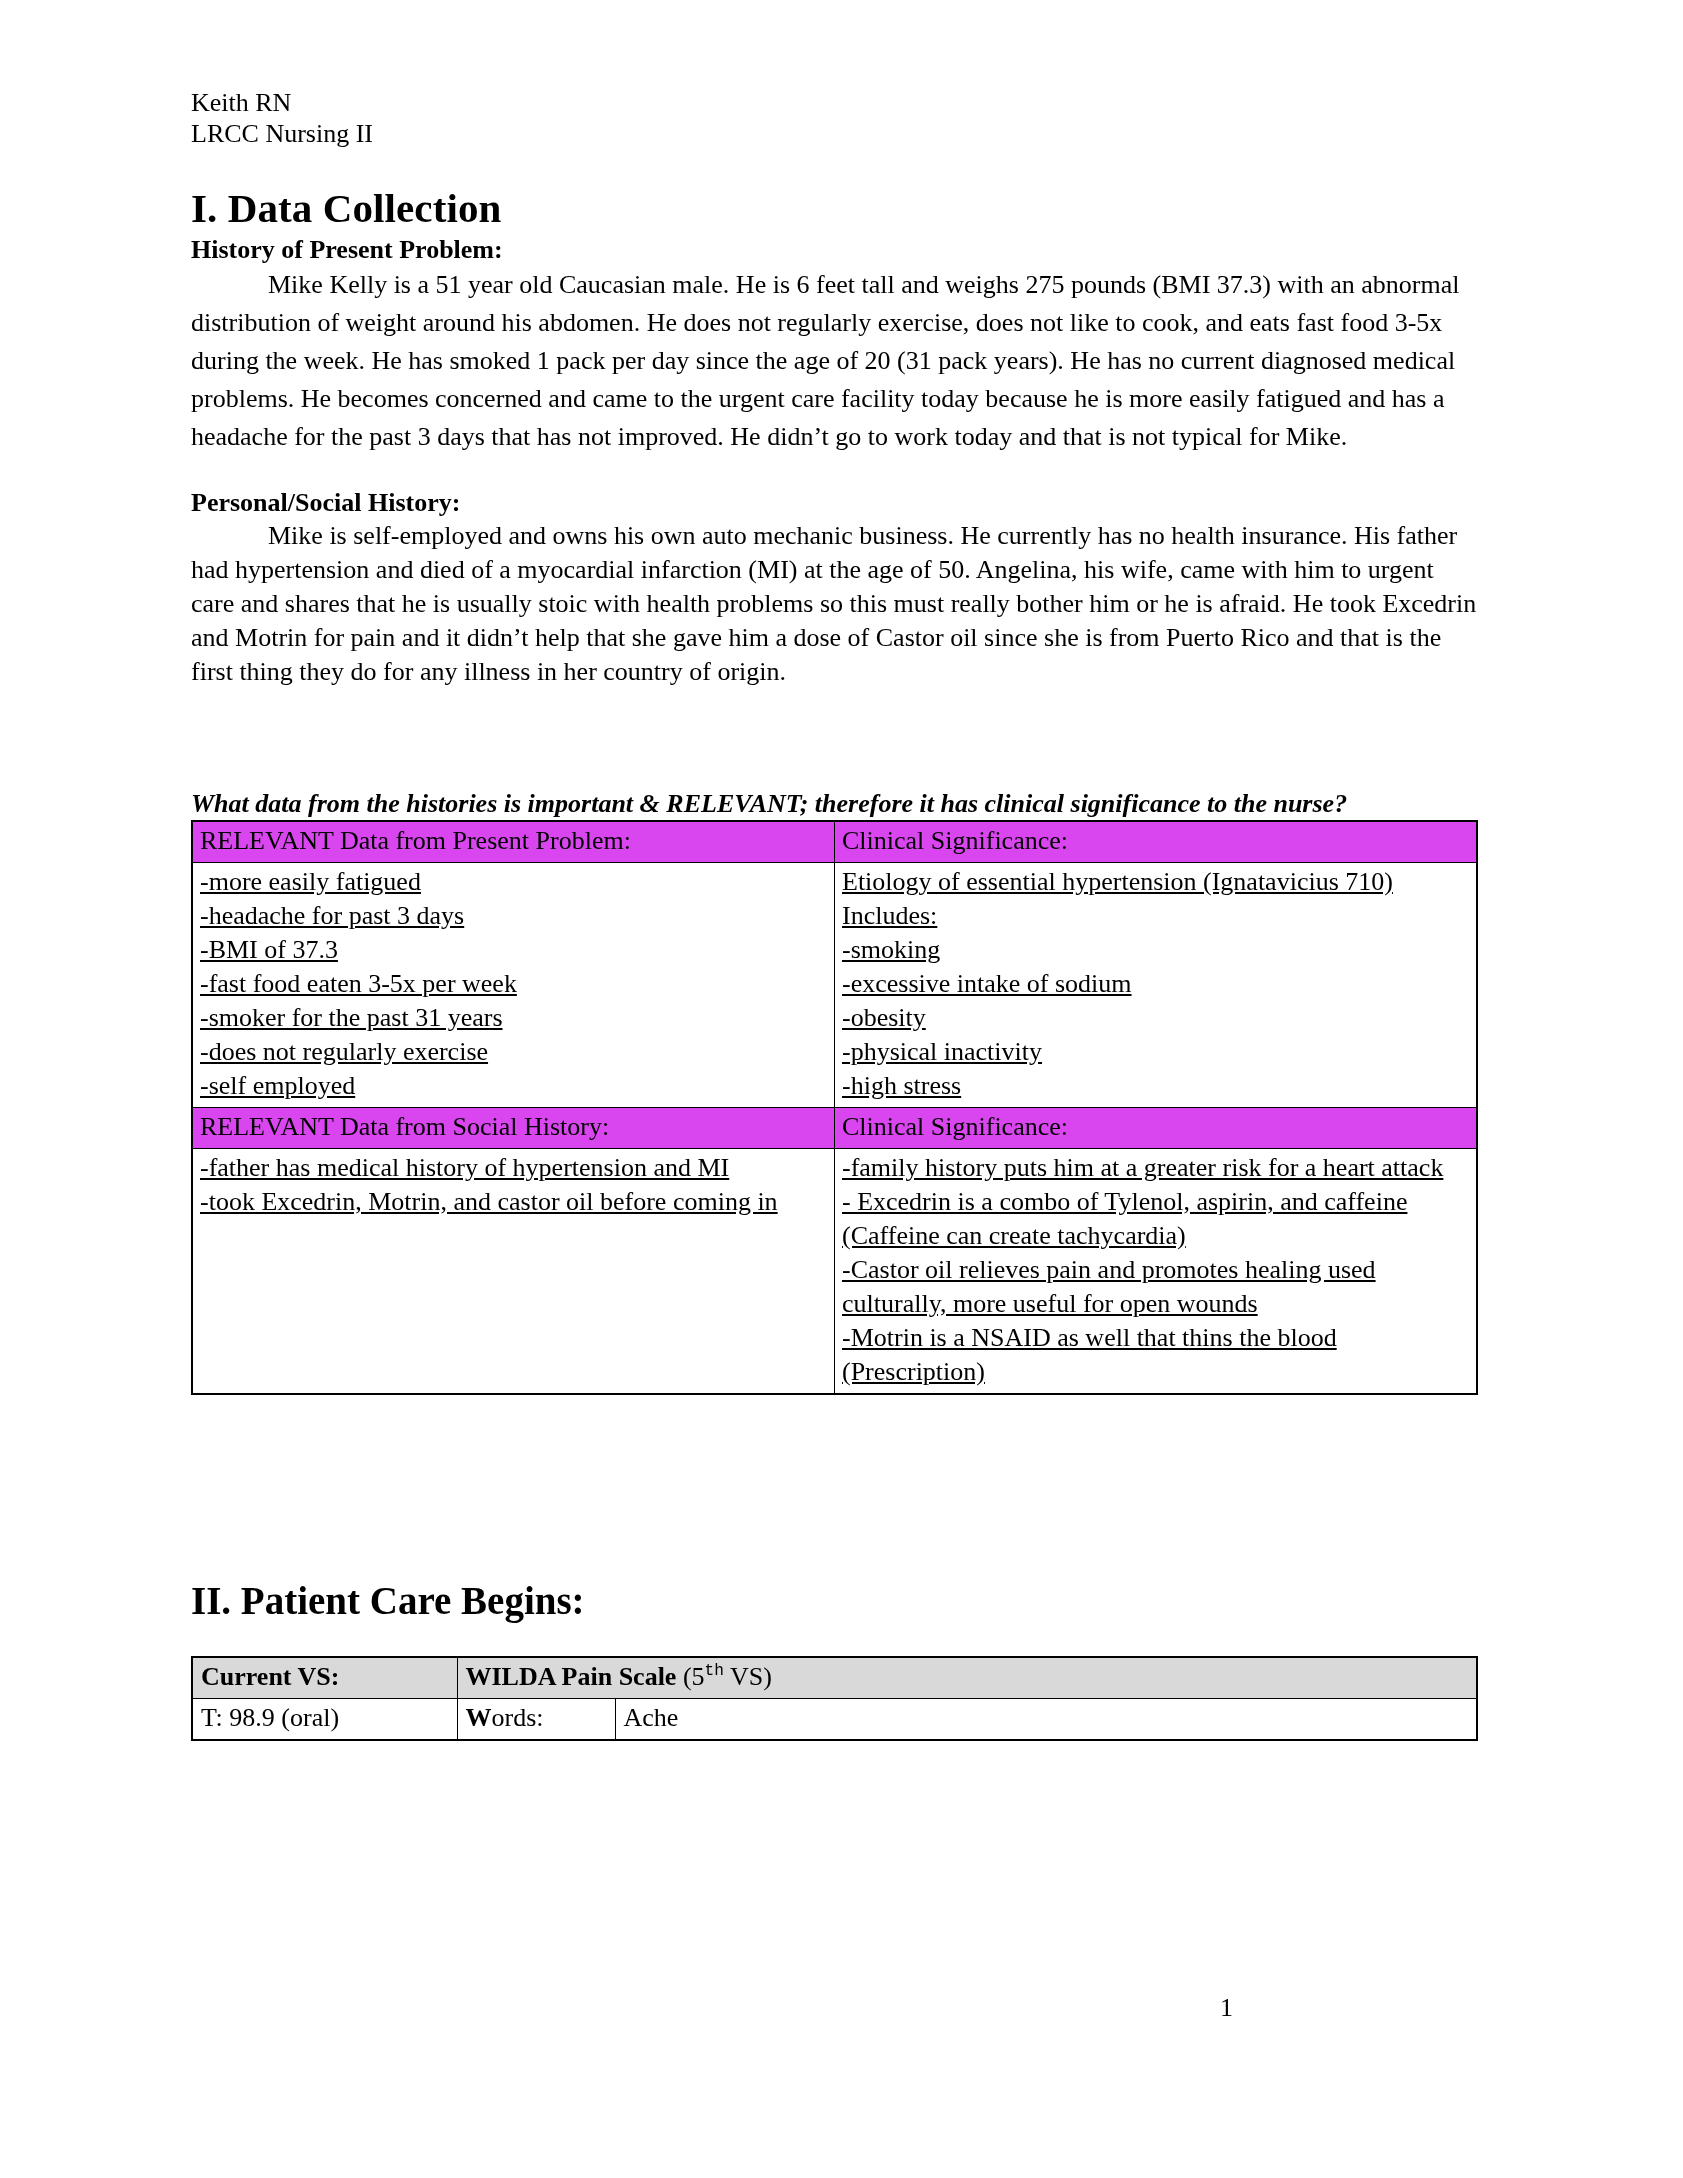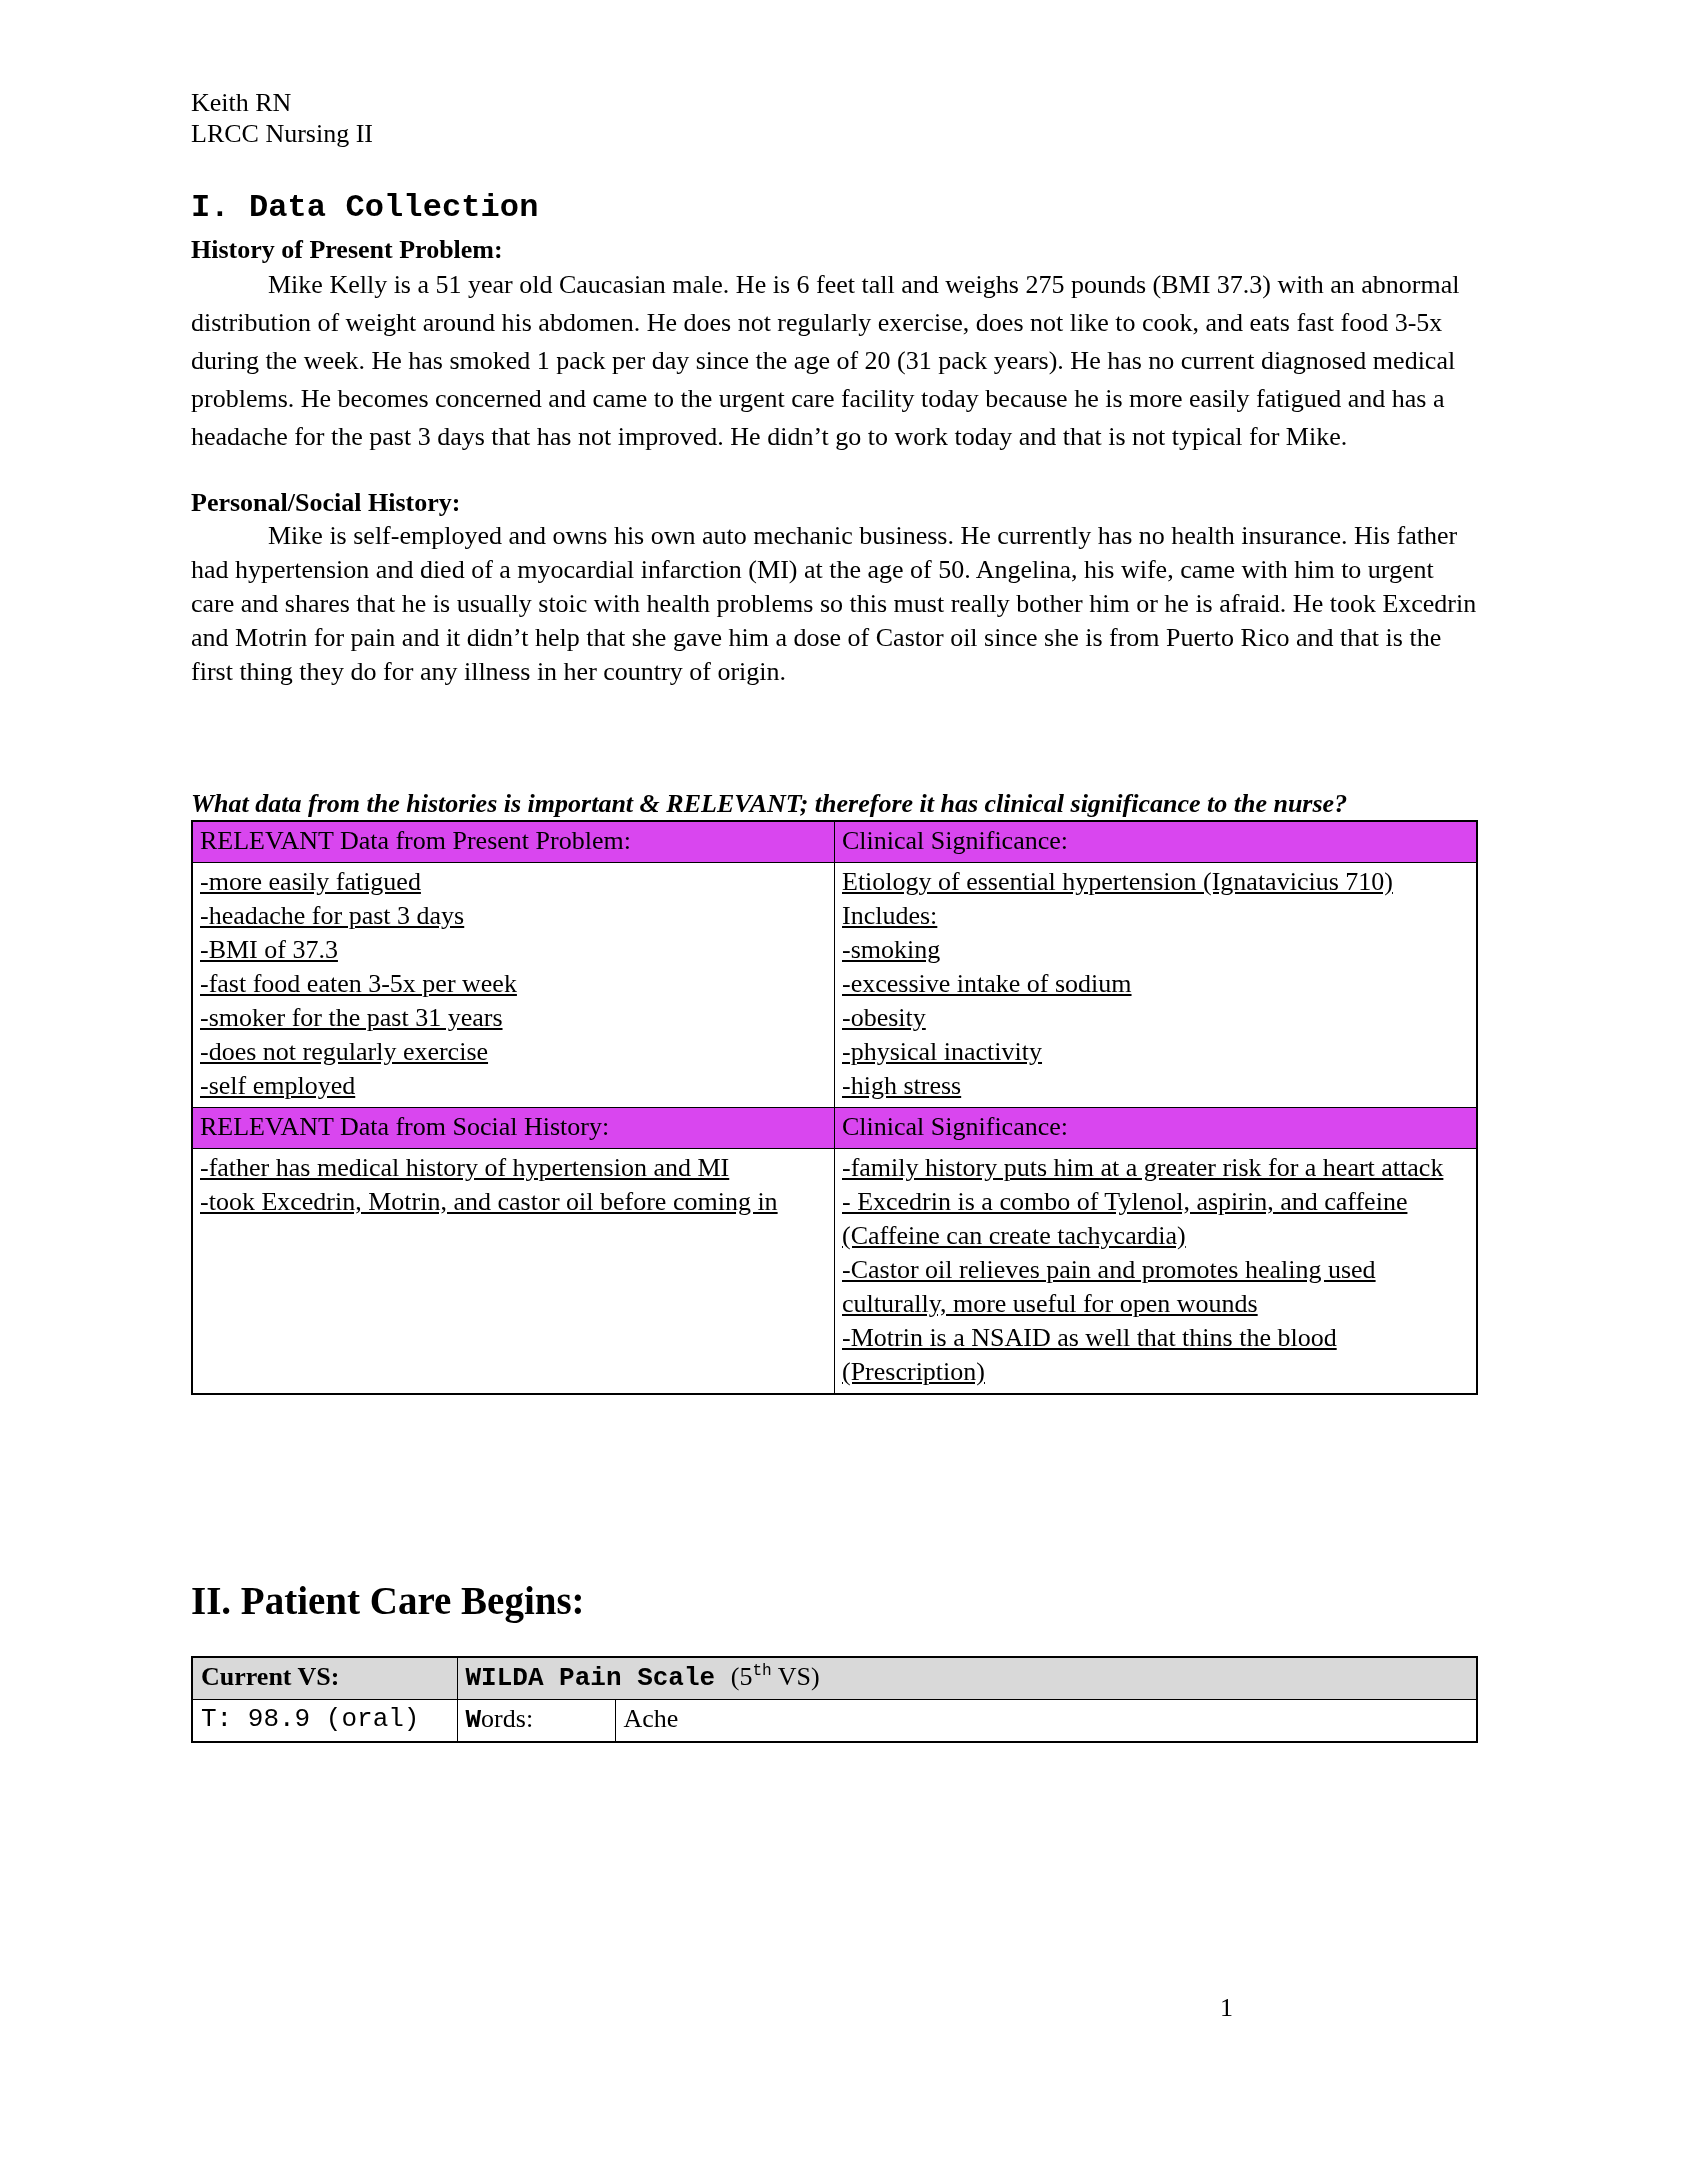--- a/index.html
+++ b/index.html
@@ -34,26 +34,25 @@
     white-space: pre;
   }
   .spacer-sm { height: 30px; }
   .spacer-lg { height: 69px; }
 
   .doc-subtitle {
     font-size: 26px;
     line-height: 31px;
   }
   h1.sec-title {
-    font-size: 32px;
+    font-size: 41px;
     font-weight: bold;
     margin: 6px 0 2px 0;
     line-height: 46px;
     letter-spacing: 0.1px;
-    font-family: Liberation Mono, monospace;
   }
   h2.sub-head {
     font-size: 26px;
     font-weight: bold;
     margin: 0 0 0 0;
     line-height: 33px;
   }
   p.body-par {
     font-size: 26px;
     line-height: 38px;
@@ -121,21 +120,21 @@
     line-height: 34px;
     text-align: left;
     padding: 2px 6px 4px 8px;
     font-weight: normal;
   }
   table.vs th.vh {
     background: #d9d9d9;
     font-weight: bold;
   }
   .w-normal { font-weight: normal; }
-  .bold { font-weight: bold; font-family: Liberation Mono, monospace; }
+  .bold { font-weight: bold; }
   sup { font-size: 0.62em; vertical-align: super; line-height: 0; font-family: Liberation Mono, monospace; }
 
   .page-number {
     position: absolute;
     right: 191px;
     top: 1993px;
     font-size: 26px;
     line-height: 30px;
     text-align: right;
   }

